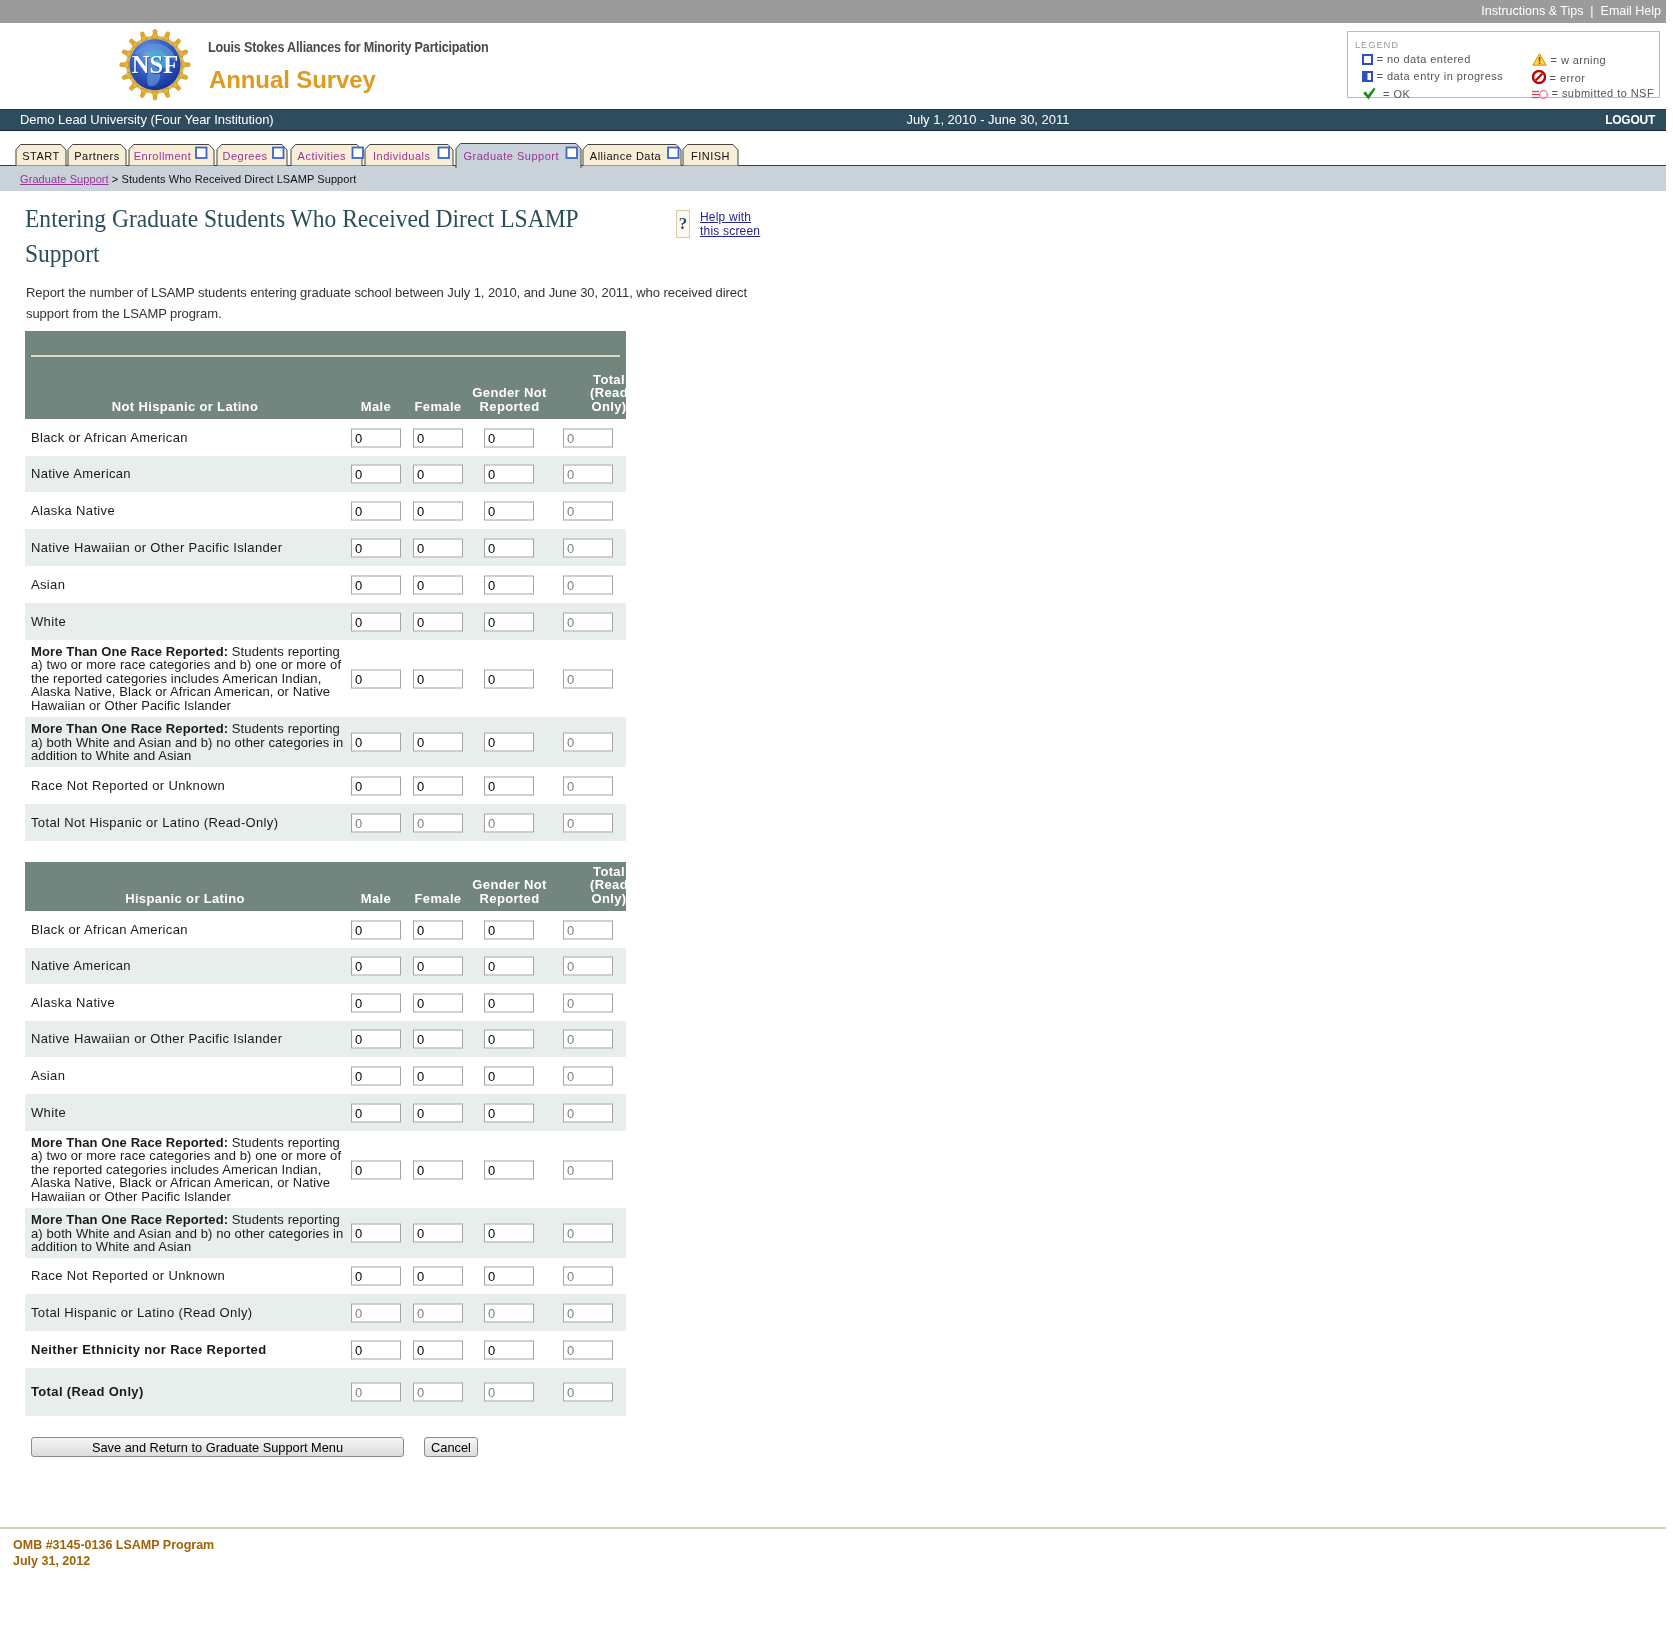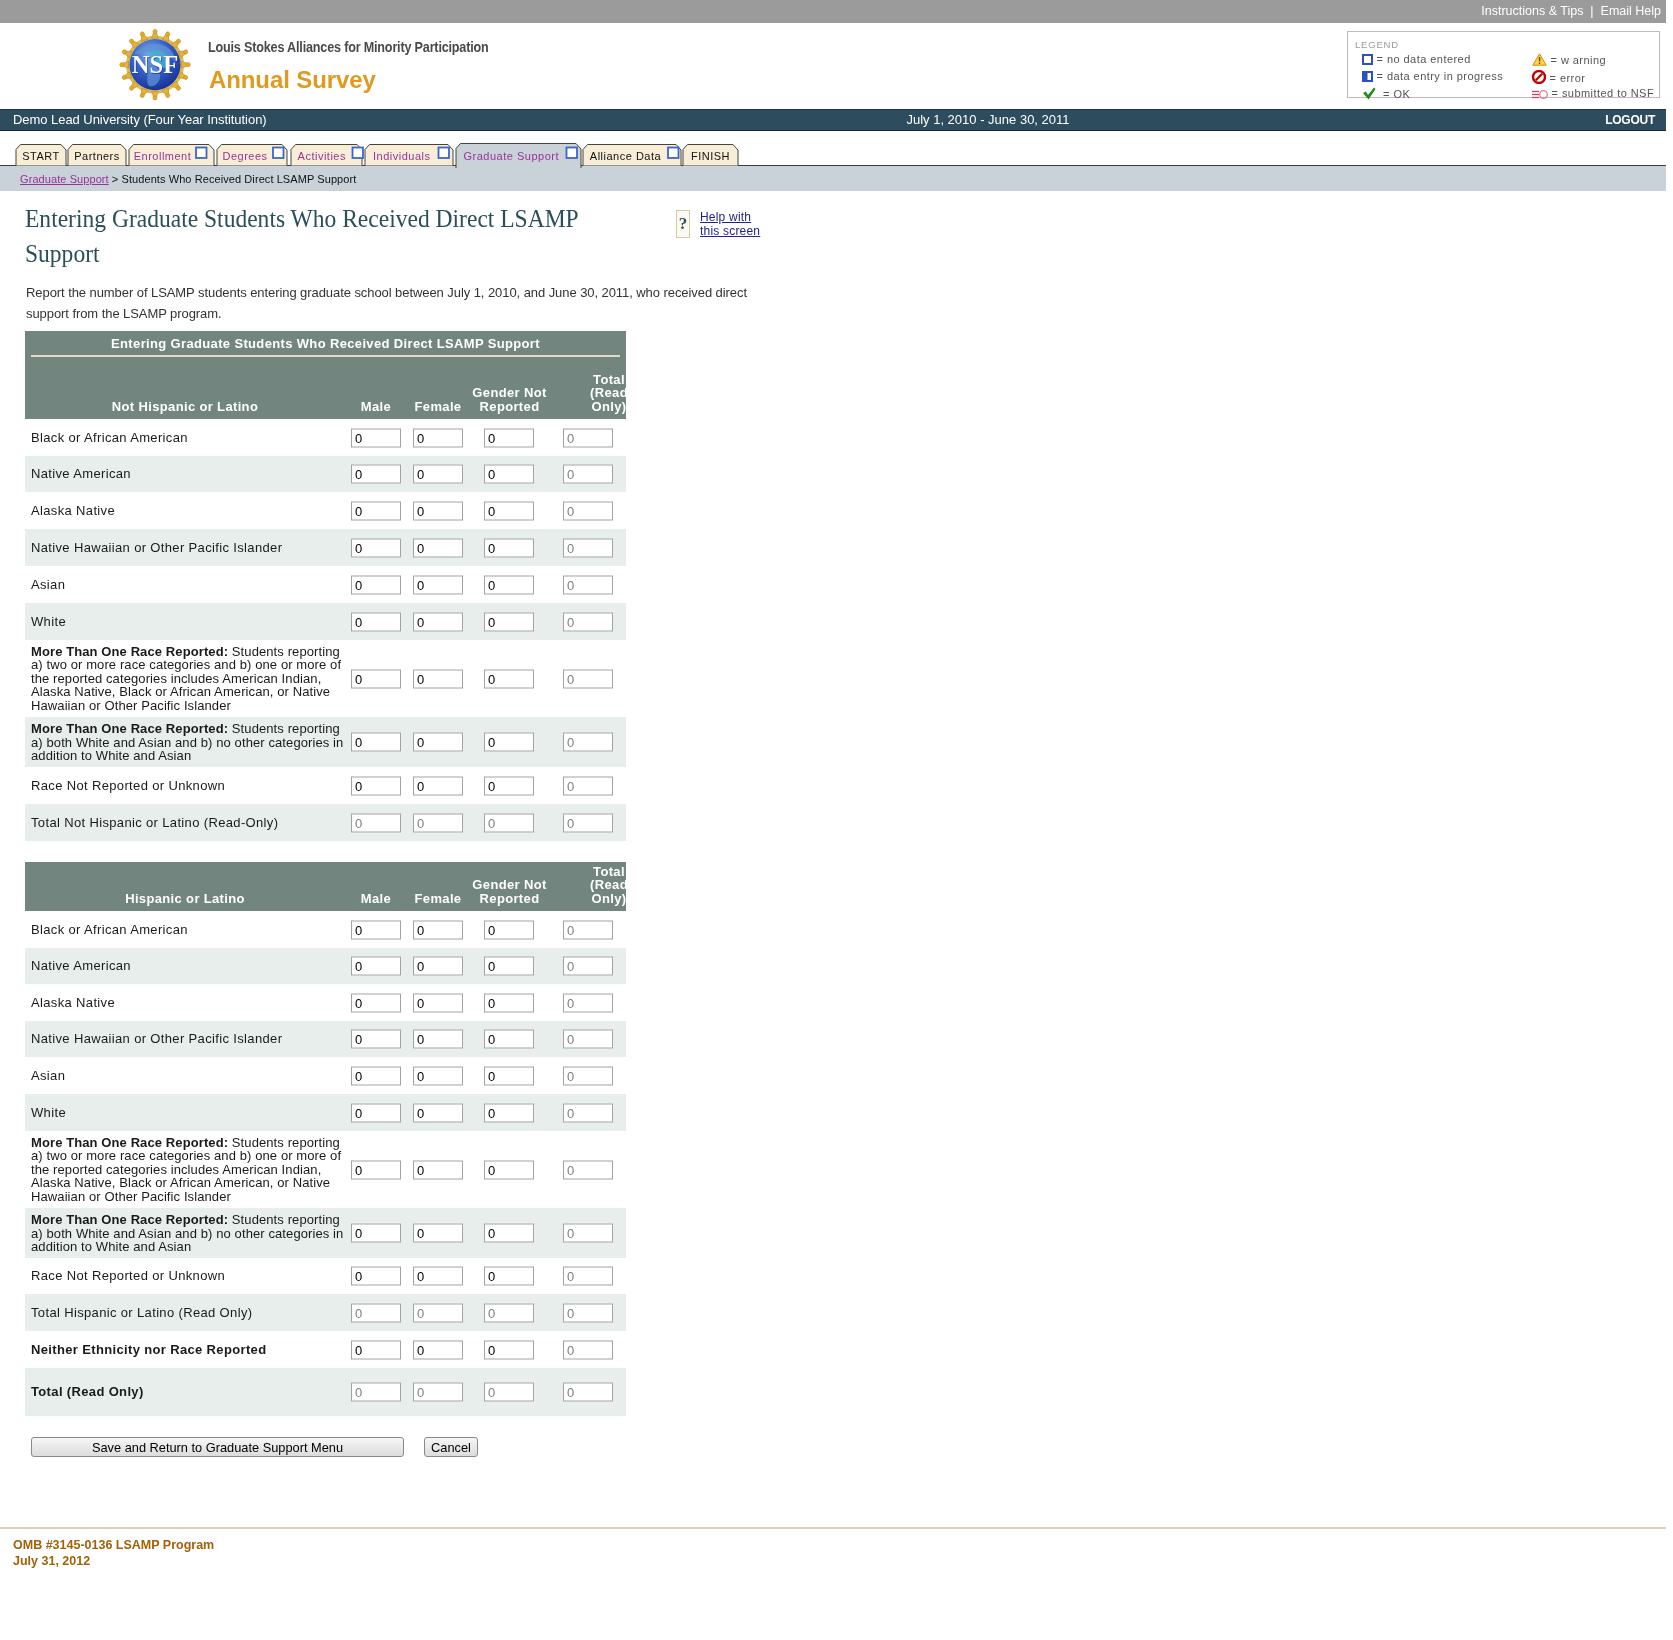--- a/index.html
+++ b/index.html
@@ -5,21 +5,21 @@
 html,body { width:1673px; height:1640px; background:#ffffff; font-family:"Liberation Sans",sans-serif; position:relative; }
 .topbar { position:absolute; left:0; top:0; width:1666px; height:23px; background:#9b9b9b; color:#ffffff; font-size:12.5px; text-align:right; line-height:22px; padding-right:5px; }
 .logo { position:absolute; left:119px; top:27px; }
 .hdr1 { position:absolute; left:208px; top:39px; font-size:14px; font-weight:bold; color:#4a4a4a; letter-spacing:-0.2px; transform:scaleX(0.9); transform-origin:0 0; white-space:nowrap; }
 .hdr2 { position:absolute; left:209px; top:66px; font-size:24px; font-weight:bold; color:#e09a1e; letter-spacing:-0.1px; white-space:nowrap; }
 .legend { position:absolute; left:1347px; top:31px; width:313px; height:67px; border:1px solid #bcbcbc; background:#ffffff; font-size:11px; color:#555555; letter-spacing:0.45px; }
 .legend .ttl { position:absolute; left:7px; top:7px; color:#9a9a9a; font-size:9.5px; letter-spacing:0.8px; }
 .lrow { position:absolute; white-space:nowrap; }
 .lrow svg { vertical-align:-2px; }
 .bluebar { position:absolute; left:0; top:109px; width:1666px; height:22px; background:#2d4c5e; border-top:1px solid #1d3645; border-bottom:1px solid #16282f; color:#fff; font-size:13px; line-height:20px; }
-.bluebar .u { position:absolute; left:13px; top:0; letter-spacing:-0.05px; }
+.bluebar .u { position:absolute; left:20px; top:0; letter-spacing:-0.05px; }
 .bluebar .d { position:absolute; left:760px; width:456px; text-align:center; top:0; }
 .bluebar .lo { position:absolute; right:11px; top:0; font-weight:bold; font-size:12px; letter-spacing:-0.25px; }
 .crumbbar { position:absolute; left:0; top:165px; width:1666px; height:26px; background:#c9d2d9; border-top:1px solid #3c3c3c; }
 .crumb { position:absolute; left:20px; top:173px; font-size:11px; letter-spacing:0.08px; color:#111; }
 .crumb a { color:#993399; }
 .tabs { position:absolute; left:0; top:0; z-index:5; }
 h1 { position:absolute; left:25px; top:201px; width:900px; font-family:"Liberation Serif",serif; font-weight:normal; font-size:26px; line-height:35px; color:#2b4f58; letter-spacing:0px; transform:scaleX(0.905); transform-origin:0 0; }
 .helpq { position:absolute; left:676px; top:210px; width:14px; height:28px; border:1px solid #d5caa8; background:#fbf9f2; color:#2b4f58; font-family:"Liberation Serif",serif; font-size:17px; font-weight:bold; text-align:center; line-height:26px; }
 .helplink { position:absolute; left:700px; top:211px; font-size:12px; line-height:13.5px; color:#23238c; text-decoration:underline; letter-spacing:0.2px; }
 .para { position:absolute; left:26px; top:282px; font-size:13px; line-height:21px; color:#333; letter-spacing:-0.07px; }
@@ -197,21 +197,20 @@
     </g>
   </svg>
 <div class="crumb"><a href="#">Graduate Support</a> &gt; Students Who Received Direct LSAMP Support</div>
 <h1>Entering Graduate Students Who Received Direct LSAMP<br>Support</h1>
 <div class="helpq">?</div>
 <div class="helplink">Help with<br>this screen</div>
 <div class="para">Report the number of LSAMP students entering graduate school between July 1, 2010, and June 30, 2011, who received direct<br>support from the LSAMP program.</div>
 
 <div class="tbl t1">
 <div class="thead">
-  <div class="ttitle">Entering Graduate Students Who Received Direct LSAMP Support</div>
   <div class="tline"></div>
   <div class="hcell hlab">Not Hispanic or Latino</div>
   <div class="hcell hm">Male</div>
   <div class="hcell hf">Female</div>
   <div class="hcell hg">Gender Not<br>Reported</div>
   <div class="hcell ht">Total<br>(Read<br>Only)</div>
 </div>
 <div class="row" style="height:37px;background:#ffffff">
       <div class="lab">Black or African American</div>
       <input style="left: 326px;" value="0">

